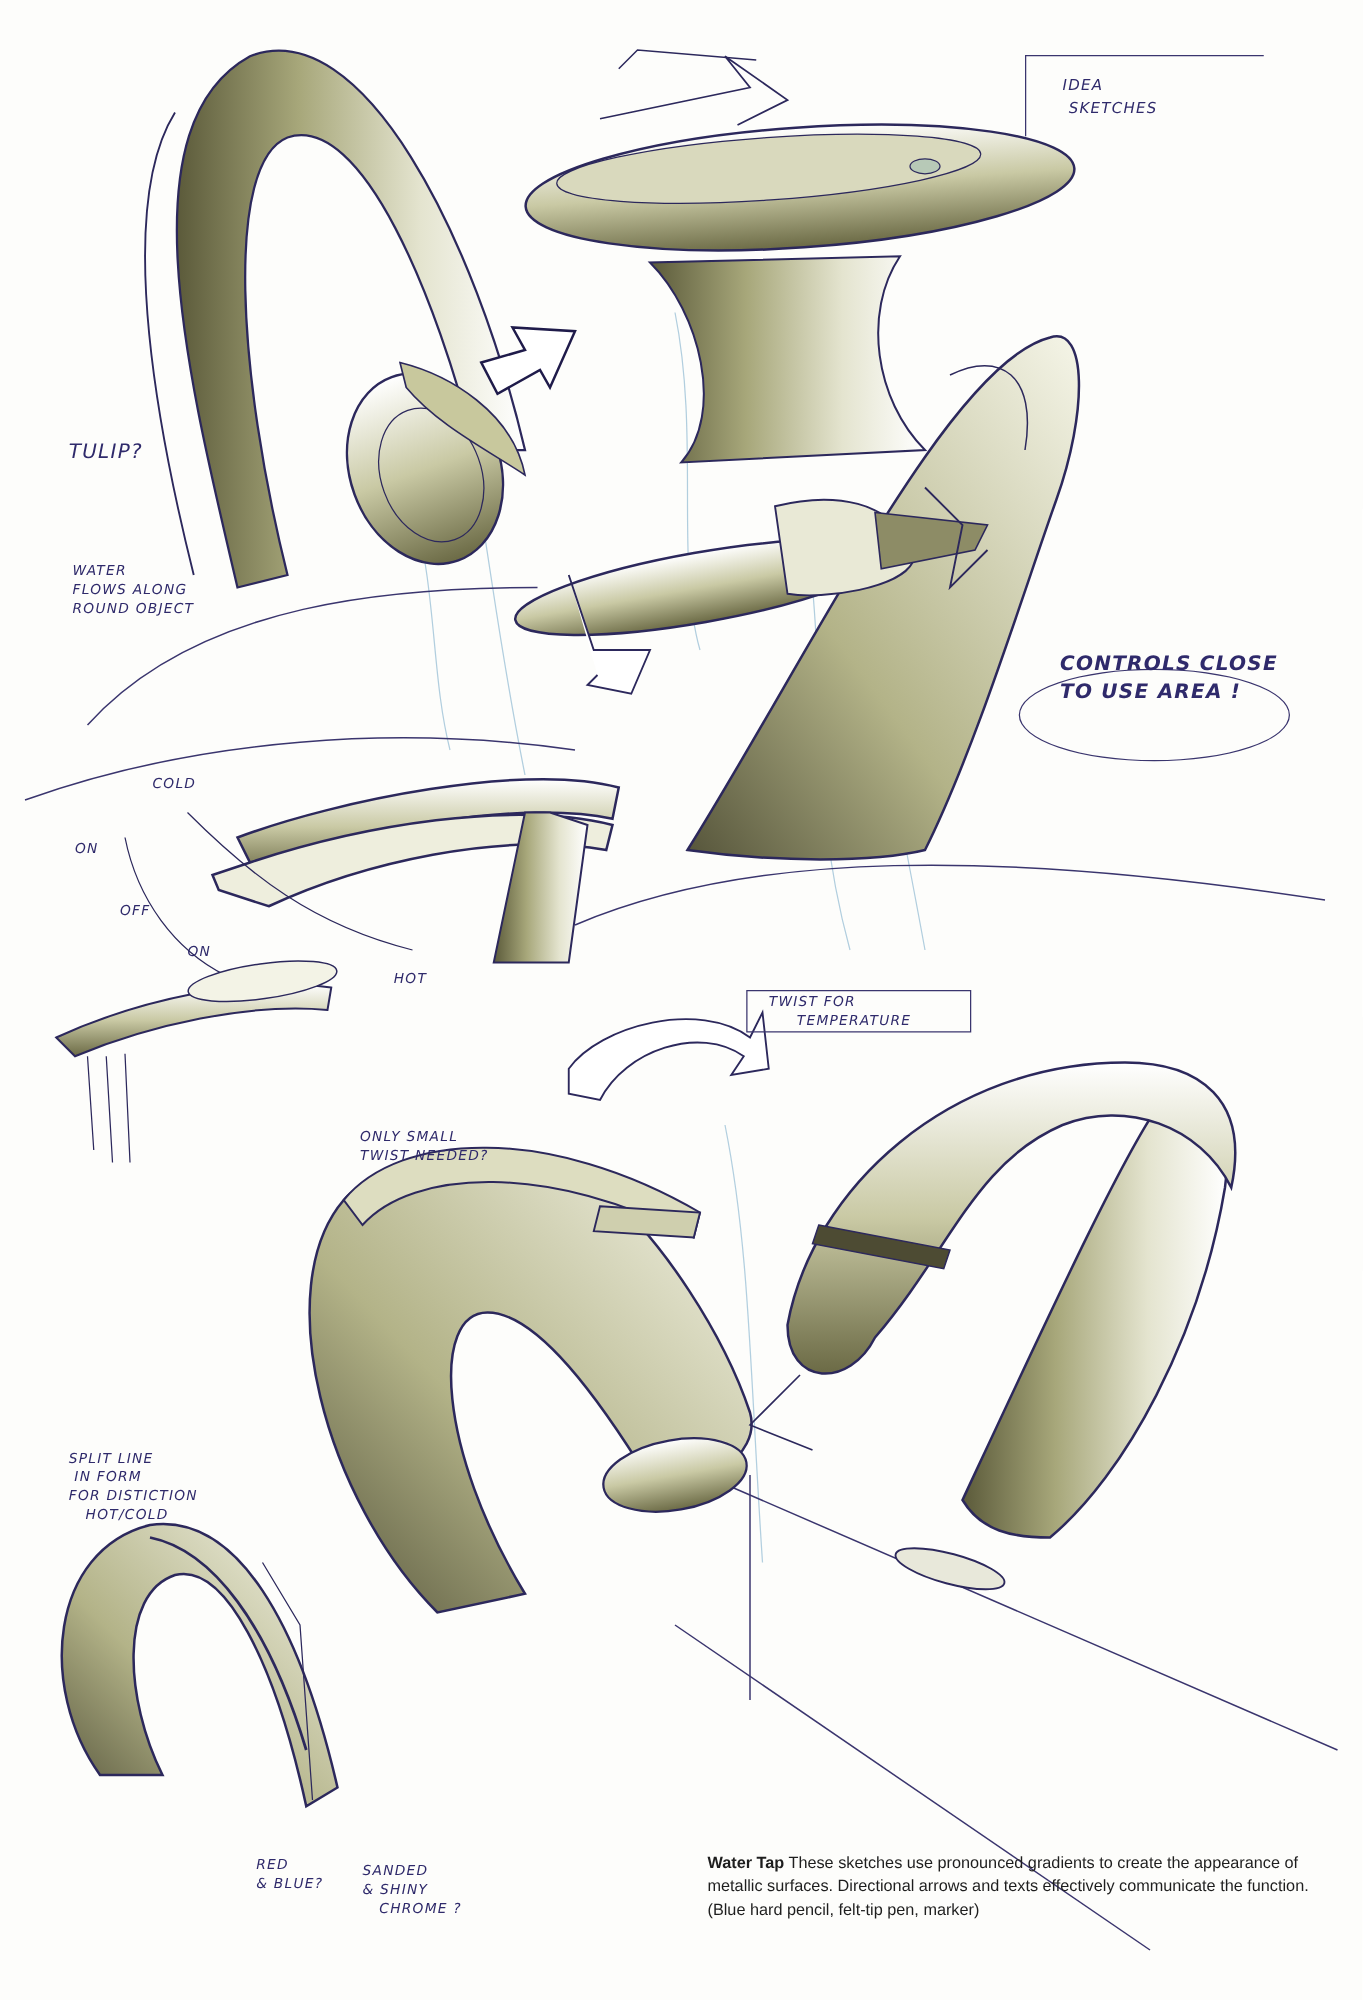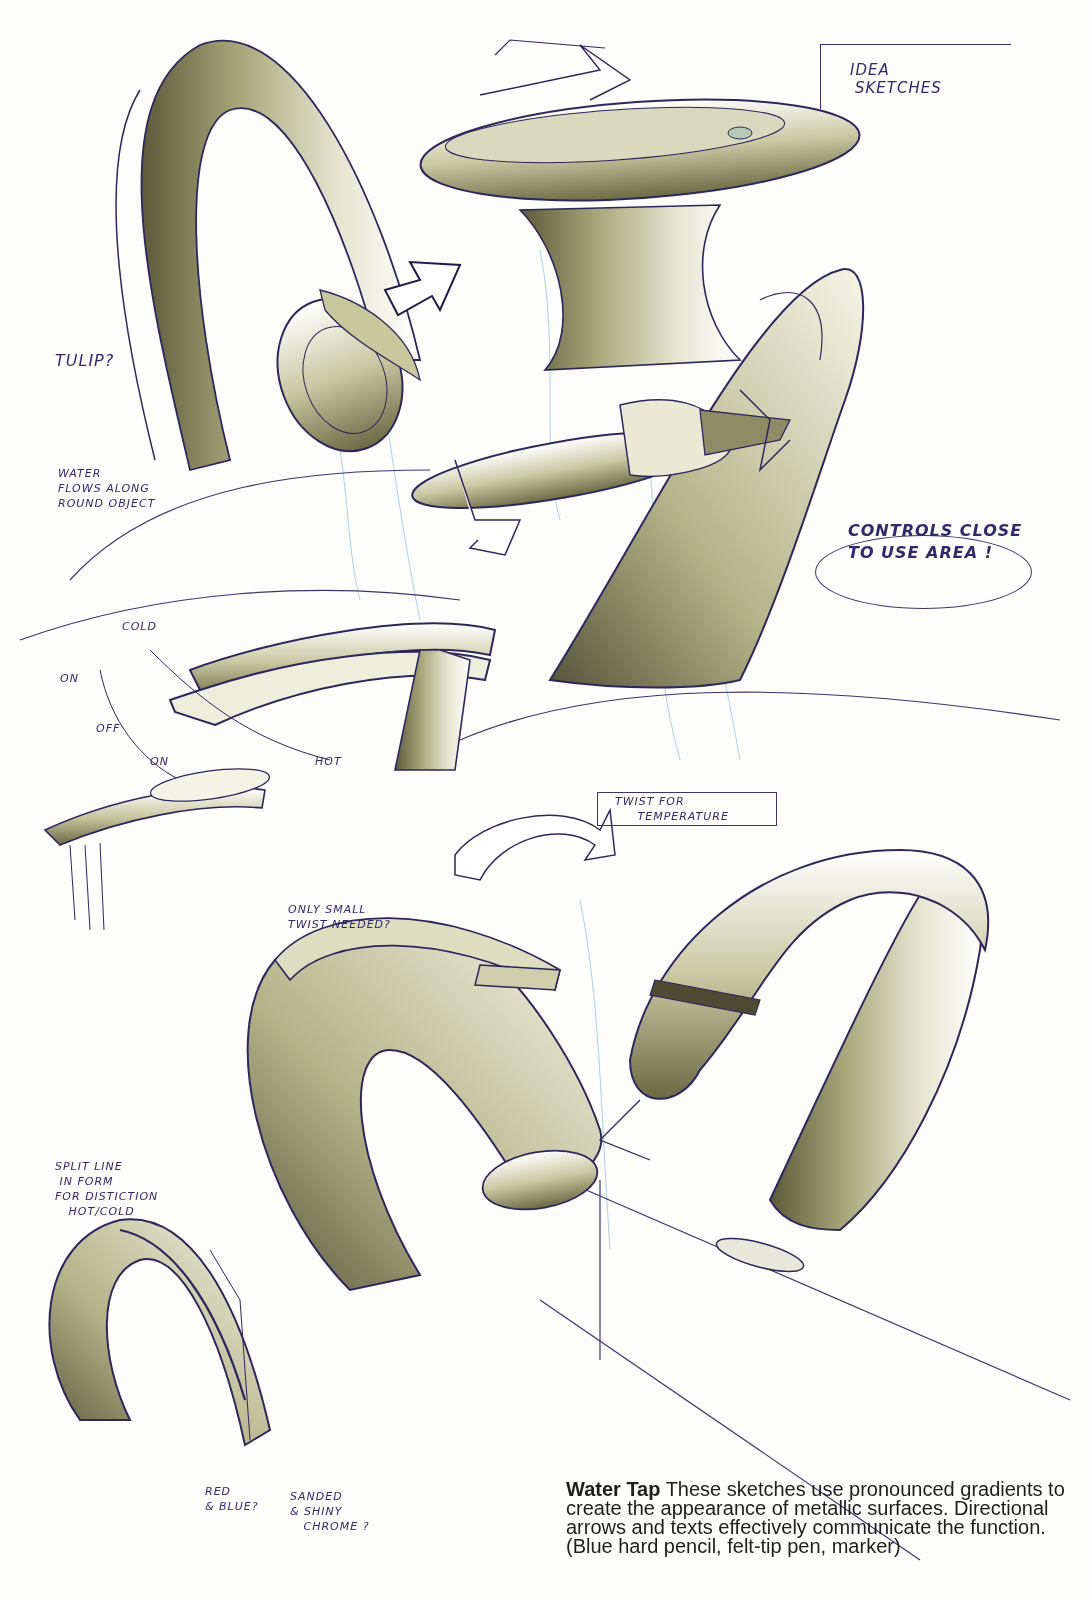--- a/index.html
+++ b/index.html
@@ -1,24 +1,24 @@
 <!DOCTYPE html>
 <html><head>
 <meta charset="utf-8">
 <style>
   html, body { margin:0; padding:0; background:#ffffff; }
   body { width:1090px; height:1600px; position:relative; overflow:hidden; font-family:"Liberation Sans", sans-serif; }
   #page { position:absolute; left:0; top:0; width:1090px; height:1600px; background:#fdfdfb; }
   svg.art { position:absolute; left:0; top:0; width:1090px; height:1600px; }
   .hand { position:absolute; font-family:"DejaVu Sans", sans-serif; color:#2f2a6b; font-size:16px; letter-spacing:1px; line-height:1.35; font-style:italic; text-transform:uppercase; white-space:pre; }
   .hand.sm { font-size:11px; }
-  .hand.lg { font-size:15px; }
+  .hand.lg { font-size:12px; }
   .box { position:absolute; border:1.5px solid #3a356e; }
   .ellipse { position:absolute; border:1.2px solid #3a356e; border-radius:50%; }
-  #caption { position:absolute; left:566px; top:1480px; width:510px; font-size:20px; line-height:19px; color:#1e1e1e; }
+  #caption { position:absolute; left:566px; top:1480px; width:510px; font-size:13px; line-height:19px; color:#1e1e1e; }
   #caption b { font-weight:bold; }
 </style>
 </head>
 <body>
 
 <div id="page">
 
   <svg class="art" viewBox="0 0 1090 1600" xmlns="http://www.w3.org/2000/svg">
     <defs>
       <linearGradient id="mk" x1="0" y1="0" x2="1" y2="0">
@@ -122,33 +122,33 @@
       <path d="M120 1230 C170 1240 215 1300 245 1400" fill="none" stroke="#2c285c" stroke-width="2.2"></path>
       <path d="M210 1250 L240 1300 L250 1440" fill="none" stroke="#2c285c" stroke-width="1"></path>
     </g>
   </svg>
 
   <div class="box" style="left:820px;top:44px;width:190px;height:64px;border-right:none;border-bottom:none;"></div>
   <div class="hand lg" style="left:850px;top:60px;">IDEA</div>
   <div class="hand lg" style="left:855px;top:78px;text-align:center;">SKETCHES</div>
 
   <div class="hand" style="left:55px;top:350px;">TULIP?</div>
-  <div class="hand sm" style="left:58px;top:450px;margin-top:17px;">WATER
+  <div class="hand sm" style="left:58px;top:450px;">WATER
 FLOWS ALONG
 ROUND OBJECT</div>
 
   <div class="ellipse" style="left:815px;top:535px;width:215px;height:72px;"></div>
   <div class="hand" style="left:848px;top:520px;font-weight:bold;">CONTROLS CLOSE
 TO USE AREA !</div>
 
   <div class="hand sm" style="left:122px;top:620px;">COLD</div>
   <div class="hand sm" style="left:60px;top:672px;">ON</div>
   <div class="hand sm" style="left:96px;top:722px;">OFF</div>
   <div class="hand sm" style="left:150px;top:755px;">ON</div>
-  <div class="hand sm" style="left:315px;top:755px;">HOT</div>
+  <div class="hand sm" style="left:315px;top:776px;">HOT</div>
 
   <div class="box" style="left:597px;top:792px;width:178px;height:32px;"></div>
   <div class="hand sm" style="left:615px;top:795px;">TWIST FOR
      TEMPERATURE</div>
 
   <div class="hand sm" style="left:288px;top:903px;">ONLY SMALL
 TWIST NEEDED?</div>
   <div class="hand sm" style="left:55px;top:1160px;">SPLIT LINE
  IN FORM
 FOR DISTICTION

